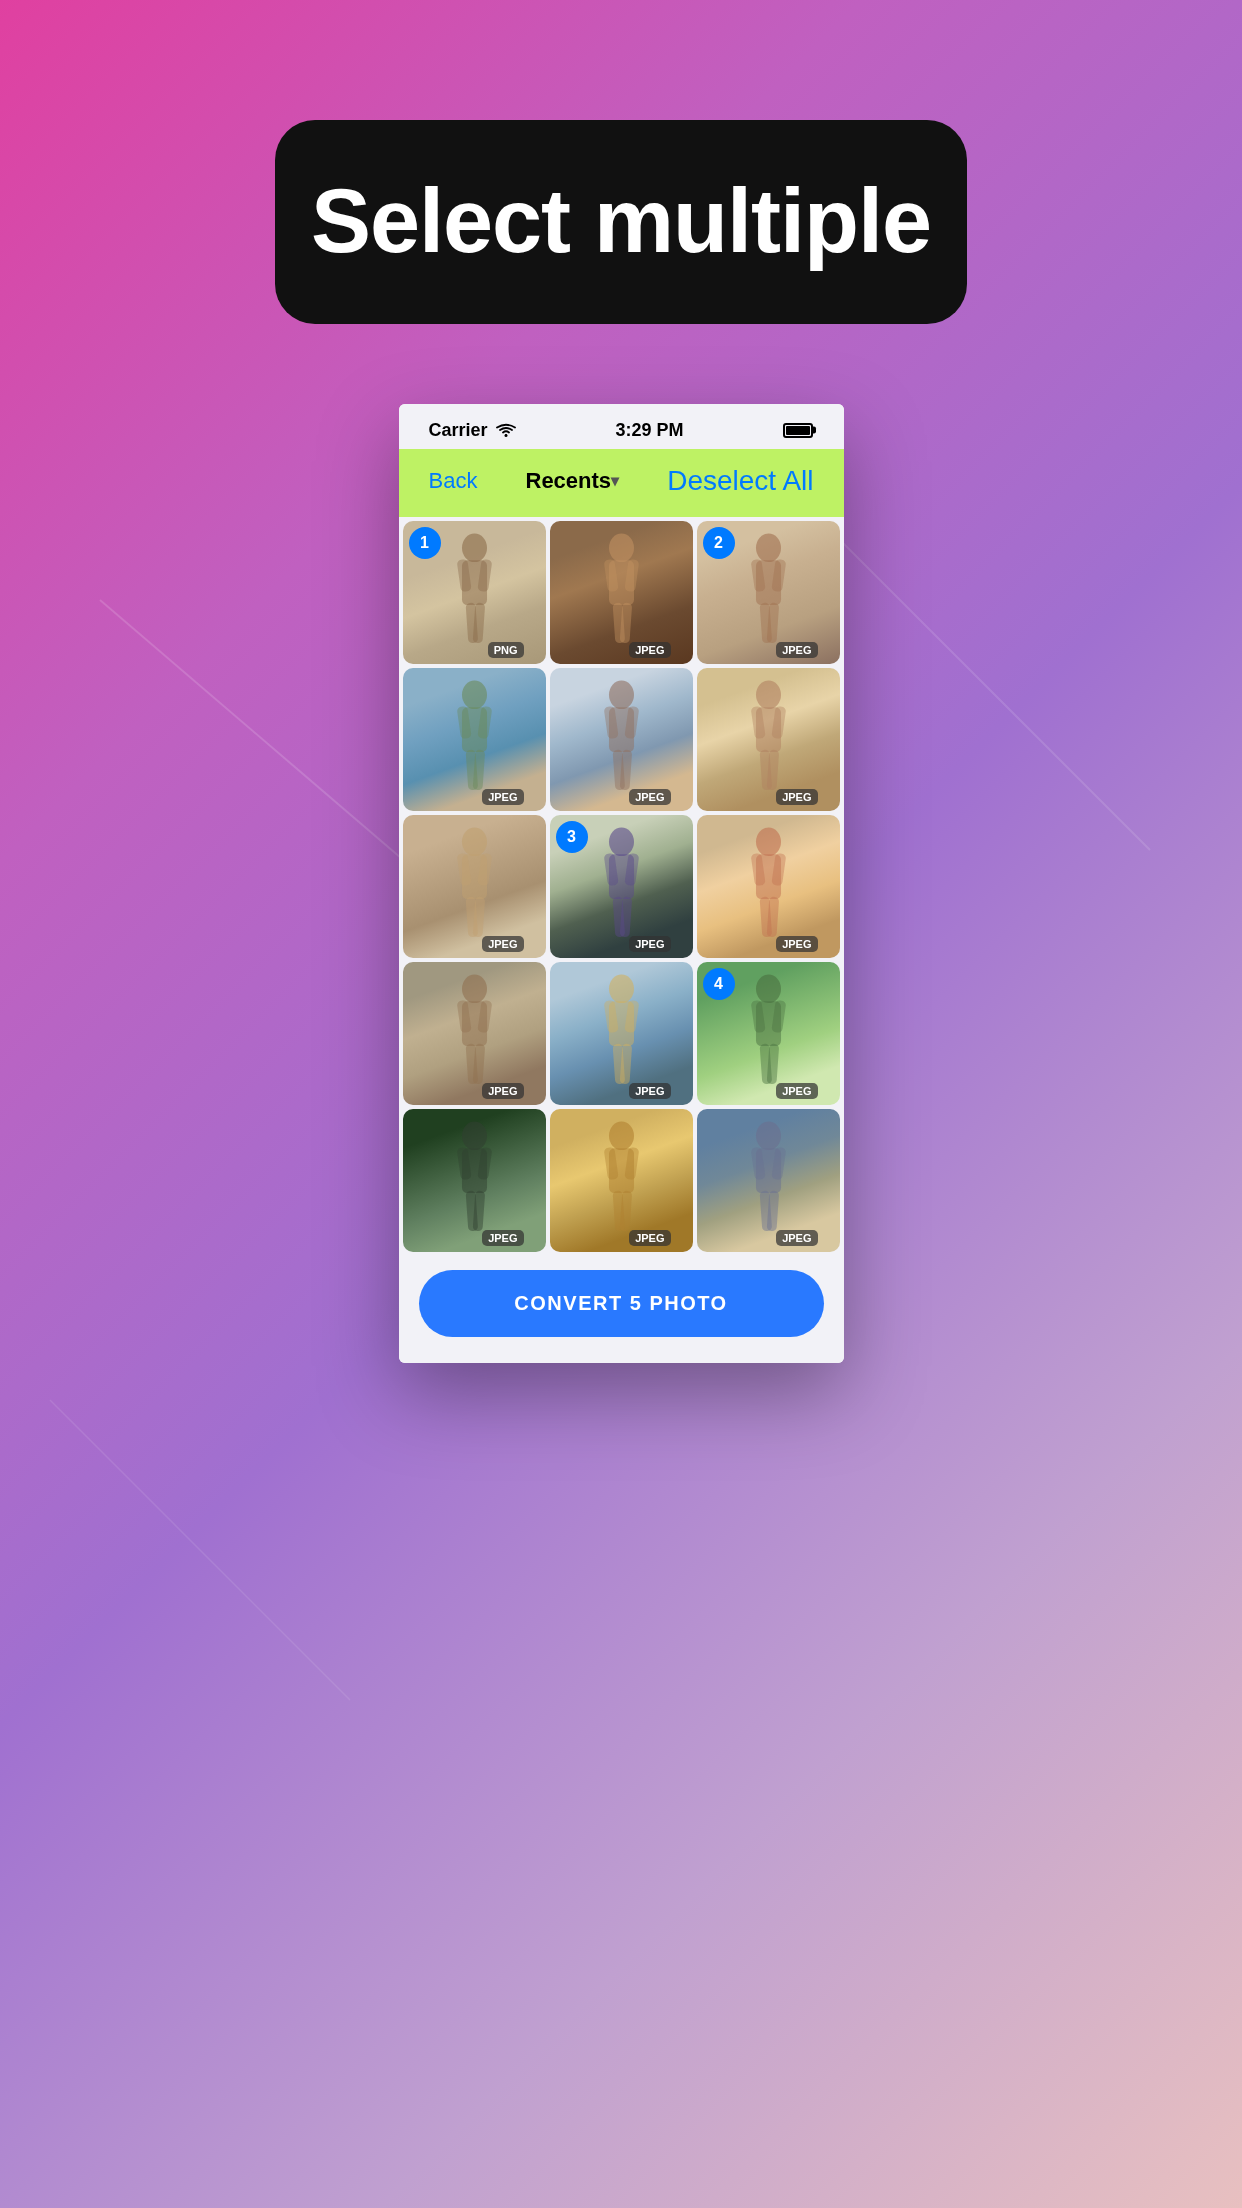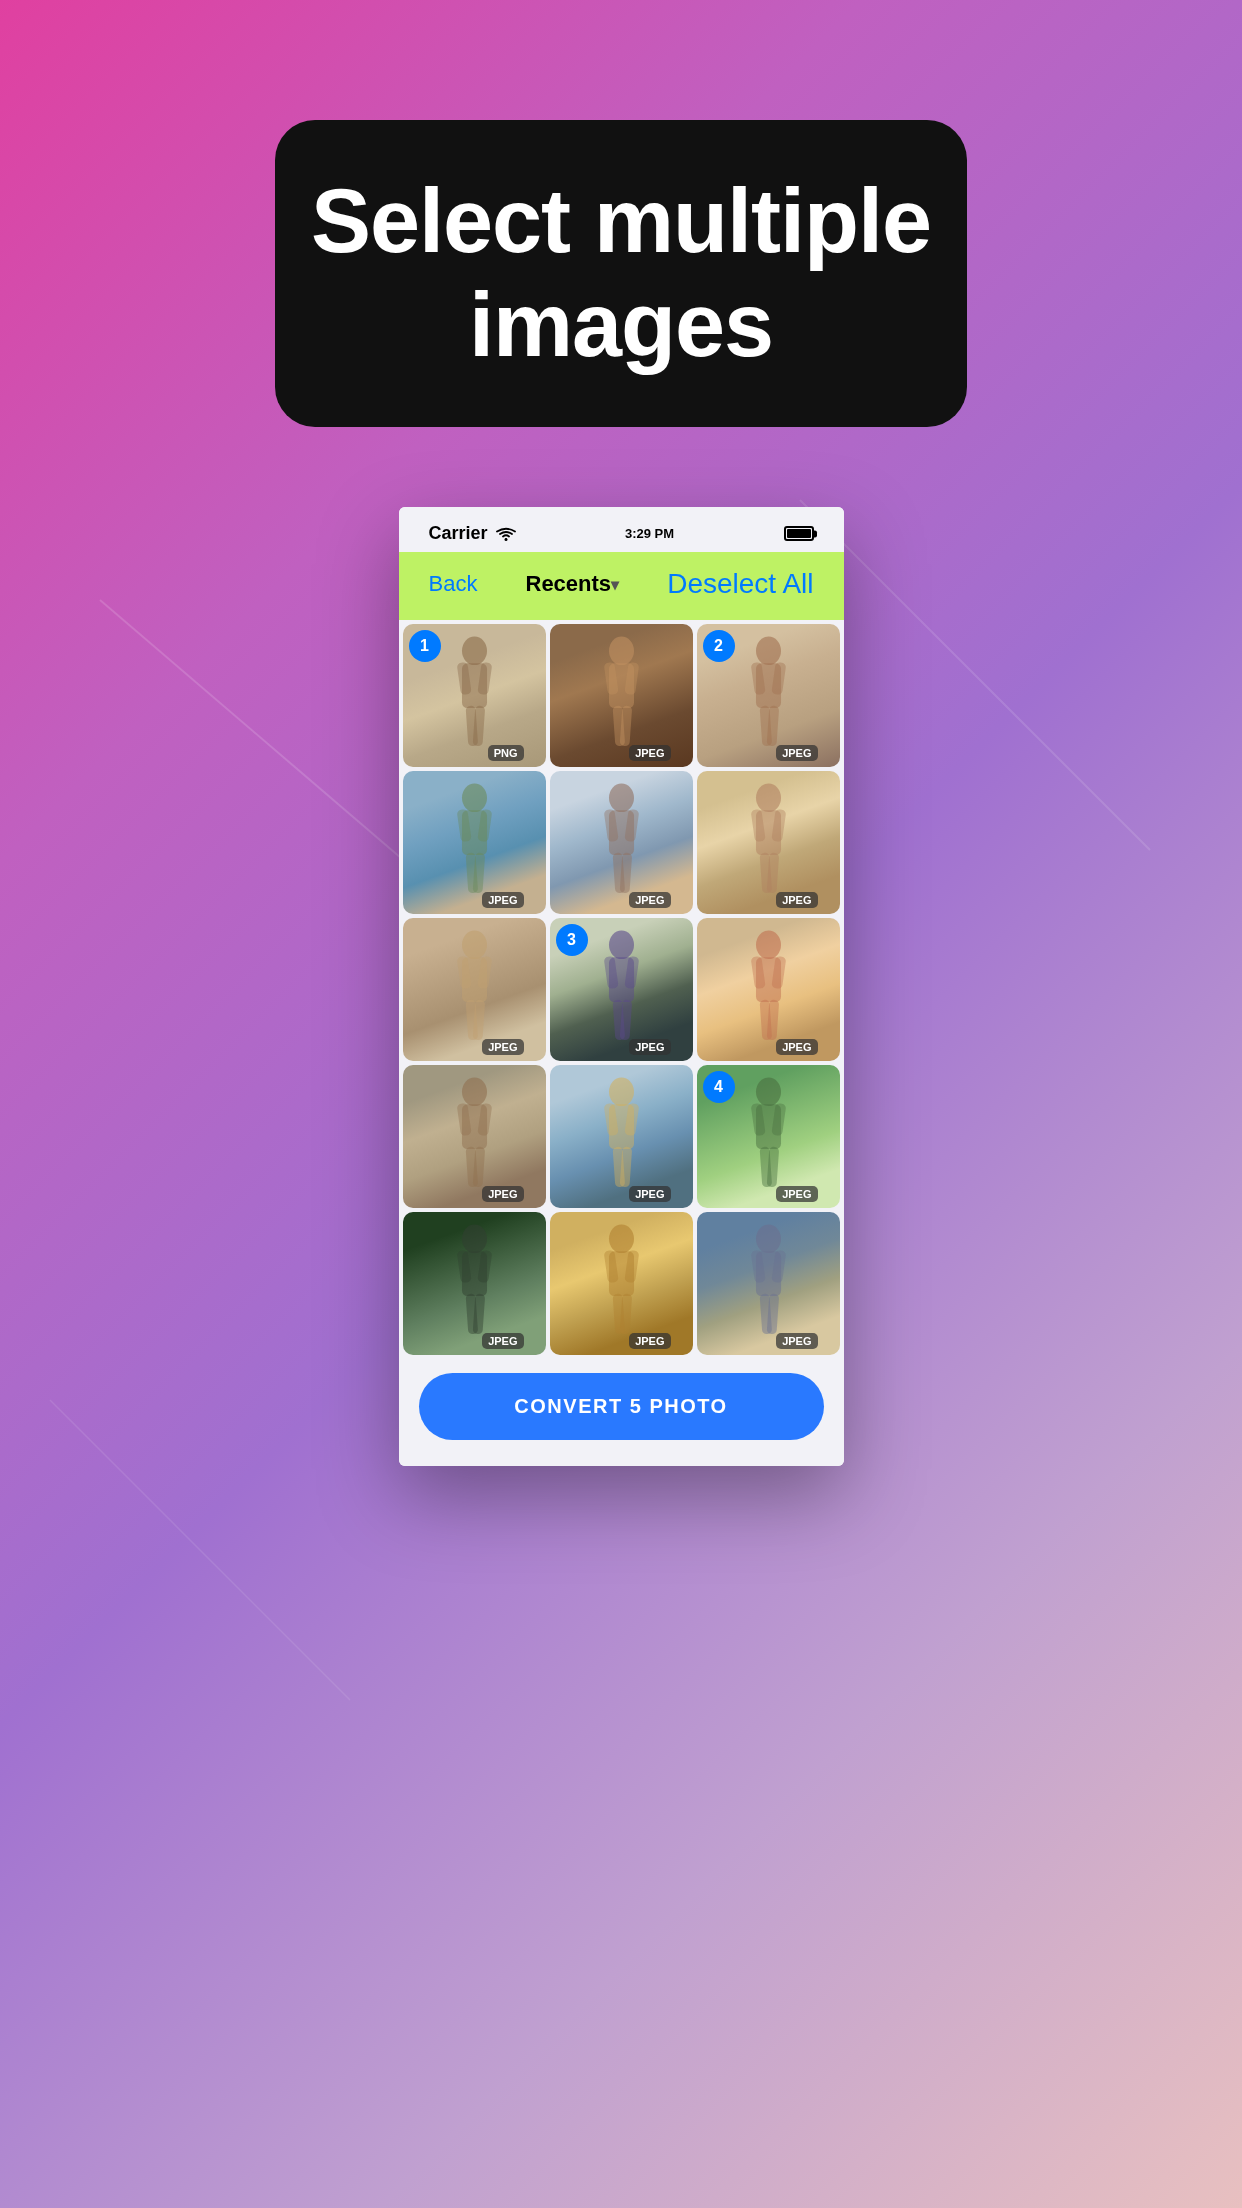--- a/index.html
+++ b/index.html
@@ -63,21 +63,21 @@
     .status-carrier {
       font-size: 18px;
       font-weight: 600;
       color: #000;
       display: flex;
       align-items: center;
       gap: 8px;
     }
 
     .status-time {
-      font-size: 13px;
+      font-size: 18px;
       font-weight: 600;
       color: #000;
     }
 
     .battery-icon {
       width: 30px;
       height: 15px;
       border: 2px solid #000;
       border-radius: 3px;
       position: relative;
@@ -257,21 +257,20 @@
 
 <svg class="deco-lines" viewBox="0 0 1242 2208" xmlns="http://www.w3.org/2000/svg">
   <line x1="100" y1="600" x2="450" y2="900" stroke="rgba(255,255,255,0.15)" stroke-width="2"></line>
   <line x1="800" y1="500" x2="1150" y2="850" stroke="rgba(255,255,255,0.12)" stroke-width="2"></line>
   <line x1="50" y1="1400" x2="350" y2="1700" stroke="rgba(255,255,255,0.10)" stroke-width="1.5"></line>
 </svg>
 
 <div class="header-title-box">
   <div class="header-title-text">
     <span>Select multiple</span><br>
-    <span>images</span>
   </div>
 </div>
 
 <div class="phone-frame">
 
   <div class="status-bar">
     <div class="status-carrier">
       <span>Carrier</span>
 
       <svg width="20" height="14" viewBox="0 0 20 14">

